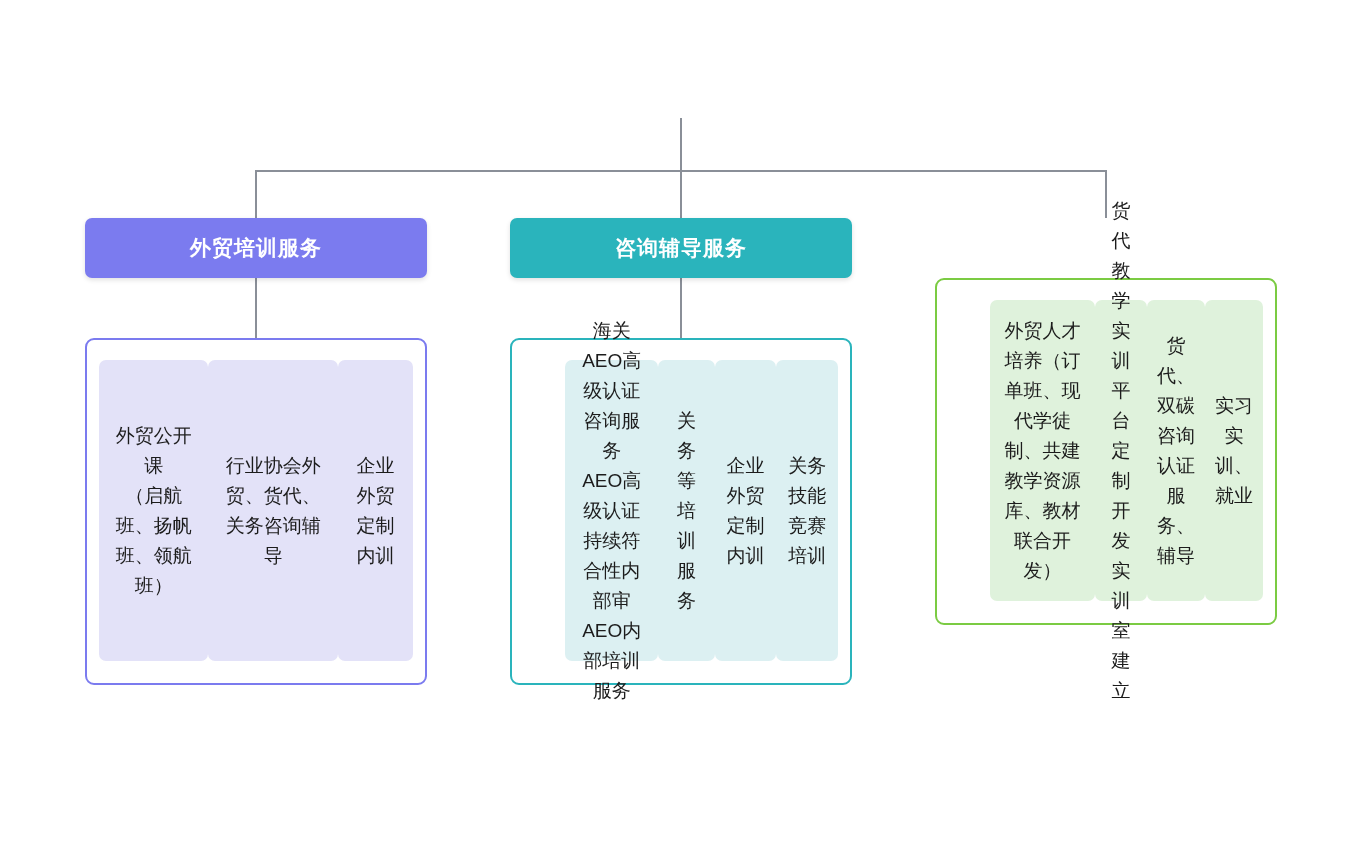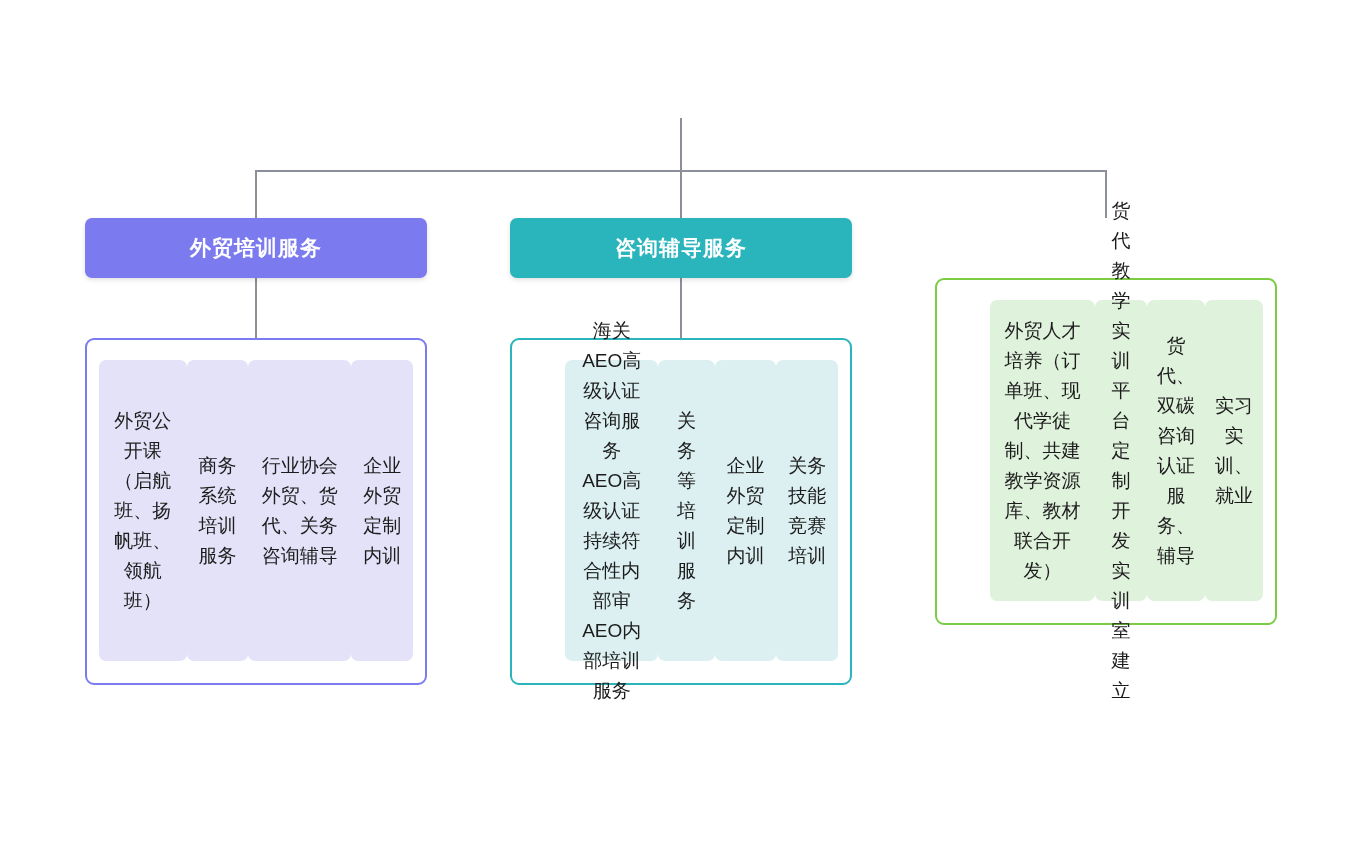--- a/index.html
+++ b/index.html
@@ -107,23 +107,20 @@
 
   <div class="branch branch-0" style="--c: #7b7bef; --bg: #e3e2f8;">
     <div class="branch-header">
       <span>外贸培训服务</span>
     </div>
     <div class="branch-container">
       <div class="item lines-2">
         <span>外贸公开课
 （启航班、扬帆班、领航班）</span>
       </div>
-      <div class="item lines-1">
-        <span>商务系统培训服务</span>
-      </div>
       <div class="item lines-2">
         <span>行业协会外贸、货代、关务咨询辅导</span>
       </div>
       <div class="item lines-1">
         <span>企业外贸定制内训</span>
       </div>
     </div>
   </div>
 
   <div class="branch branch-1" style="--c: #2ab4bc; --bg: #dcf0f2;">

